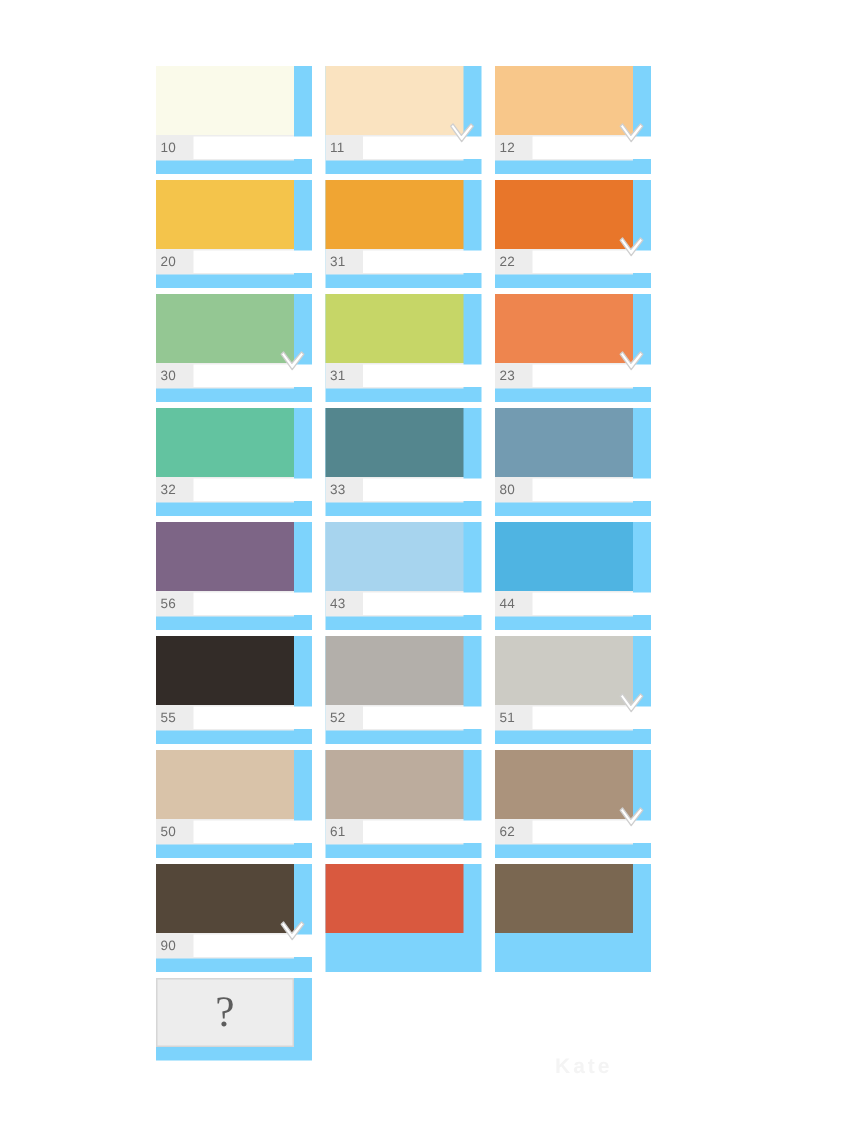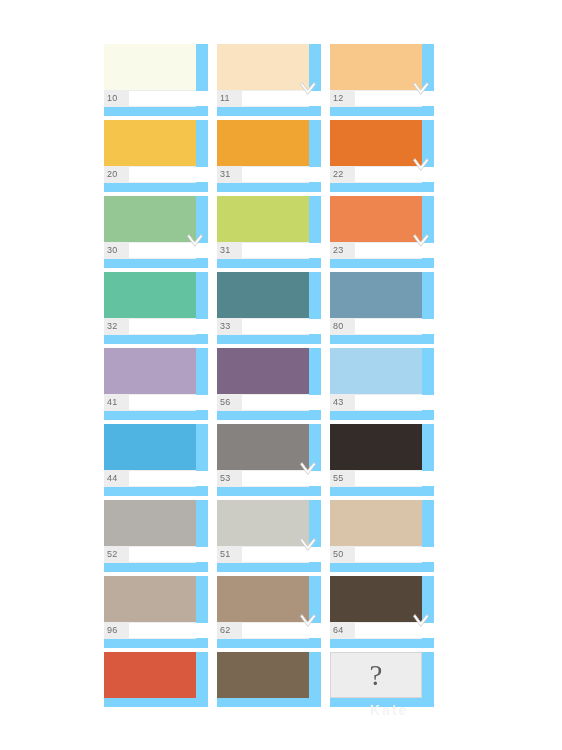--- a/index.html
+++ b/index.html
@@ -272,30 +272,20 @@
         <div class="swatch-color" style="background: rgb(115, 155, 177);"></div>
       </div>
       <div class="swatch-meta">
         <span class="swatch-num">80</span>
         <input class="swatch-input" type="text" style="">
       </div>
     </div>
     <div class="swatch-card">
       <div class="swatch-color-wrap">
         <div class="swatch-shadow"></div>
-        <div class="swatch-color" style="background: rgb(178, 160, 194);"></div>
-      </div>
-      <div class="swatch-meta">
-        <span class="swatch-num">41</span>
-        <input class="swatch-input" type="text" style="">
-      </div>
-    </div>
-    <div class="swatch-card">
-      <div class="swatch-color-wrap">
-        <div class="swatch-shadow"></div>
         <div class="swatch-color" style="background: rgb(125, 101, 134);"></div>
       </div>
       <div class="swatch-meta">
         <span class="swatch-num">56</span>
         <input class="swatch-input" type="text" style="">
       </div>
     </div>
     <div class="swatch-card">
       <div class="swatch-color-wrap">
         <div class="swatch-shadow"></div>
@@ -312,35 +302,20 @@
         <div class="swatch-color" style="background: rgb(79, 180, 226);"></div>
       </div>
       <div class="swatch-meta">
         <span class="swatch-num">44</span>
         <input class="swatch-input" type="text" style="">
       </div>
     </div>
     <div class="swatch-card">
       <div class="swatch-color-wrap">
         <div class="swatch-shadow"></div>
-        <div class="swatch-color" style="background: rgb(134, 130, 128);"></div>
-        <span class="check-badge">
-          <svg viewBox="0 0 18 16" aria-hidden="true">
-            <path d="M1.5 3.2 L3.0 1.6 L8.6 9.2 L15.0 1.6 L16.5 3.2 L8.8 13.4 Z" fill="#ffffff" stroke="#cfcfcf" stroke-width="0.9" stroke-linejoin="round"></path>
-          </svg>
-        </span>
-      </div>
-      <div class="swatch-meta">
-        <span class="swatch-num">53</span>
-        <input class="swatch-input" type="text" style="">
-      </div>
-    </div>
-    <div class="swatch-card">
-      <div class="swatch-color-wrap">
-        <div class="swatch-shadow"></div>
         <div class="swatch-color" style="background: rgb(51, 44, 40);"></div>
       </div>
       <div class="swatch-meta">
         <span class="swatch-num">55</span>
         <input class="swatch-input" type="text" style="">
       </div>
     </div>
     <div class="swatch-card">
       <div class="swatch-color-wrap">
         <div class="swatch-shadow"></div>
@@ -375,21 +350,21 @@
         <span class="swatch-num">50</span>
         <input class="swatch-input" type="text" style="">
       </div>
     </div>
     <div class="swatch-card">
       <div class="swatch-color-wrap">
         <div class="swatch-shadow"></div>
         <div class="swatch-color" style="background: rgb(188, 172, 157);"></div>
       </div>
       <div class="swatch-meta">
-        <span class="swatch-num">96</span>
+        <span class="swatch-num">61</span>
         <input class="swatch-input" type="text" style="">
       </div>
     </div>
     <div class="swatch-card">
       <div class="swatch-color-wrap">
         <div class="swatch-shadow"></div>
         <div class="swatch-color" style="background: rgb(171, 147, 124);"></div>
         <span class="check-badge">
           <svg viewBox="0 0 18 16" aria-hidden="true">
             <path d="M1.5 3.2 L3.0 1.6 L8.6 9.2 L15.0 1.6 L16.5 3.2 L8.8 13.4 Z" fill="#ffffff" stroke="#cfcfcf" stroke-width="0.9" stroke-linejoin="round"></path>
@@ -405,21 +380,21 @@
       <div class="swatch-color-wrap">
         <div class="swatch-shadow"></div>
         <div class="swatch-color" style="background: rgb(84, 71, 57);"></div>
         <span class="check-badge">
           <svg viewBox="0 0 18 16" aria-hidden="true">
             <path d="M1.5 3.2 L3.0 1.6 L8.6 9.2 L15.0 1.6 L16.5 3.2 L8.8 13.4 Z" fill="#ffffff" stroke="#cfcfcf" stroke-width="0.9" stroke-linejoin="round"></path>
           </svg>
         </span>
       </div>
       <div class="swatch-meta">
-        <span class="swatch-num">64</span>
+        <span class="swatch-num">90</span>
         <input class="swatch-input" type="text" style="">
       </div>
     </div>
     <div class="swatch-card">
       <div class="swatch-color-wrap">
         <div class="swatch-shadow"></div>
         <div class="swatch-color" style="background: rgb(217, 89, 63);"></div>
       </div>
     </div>
     <div class="swatch-card">

